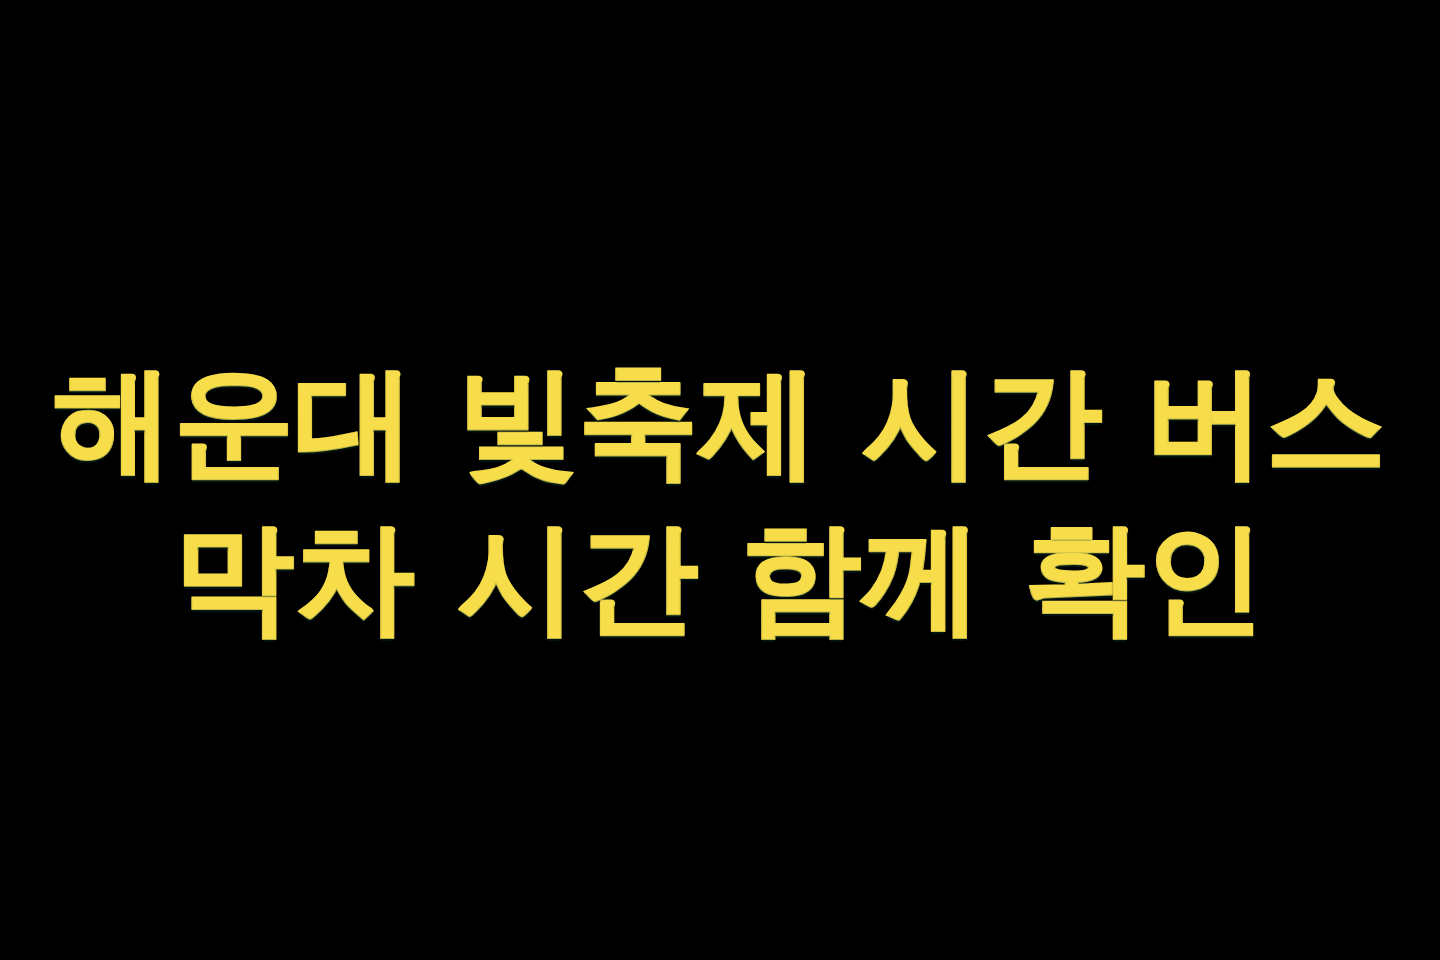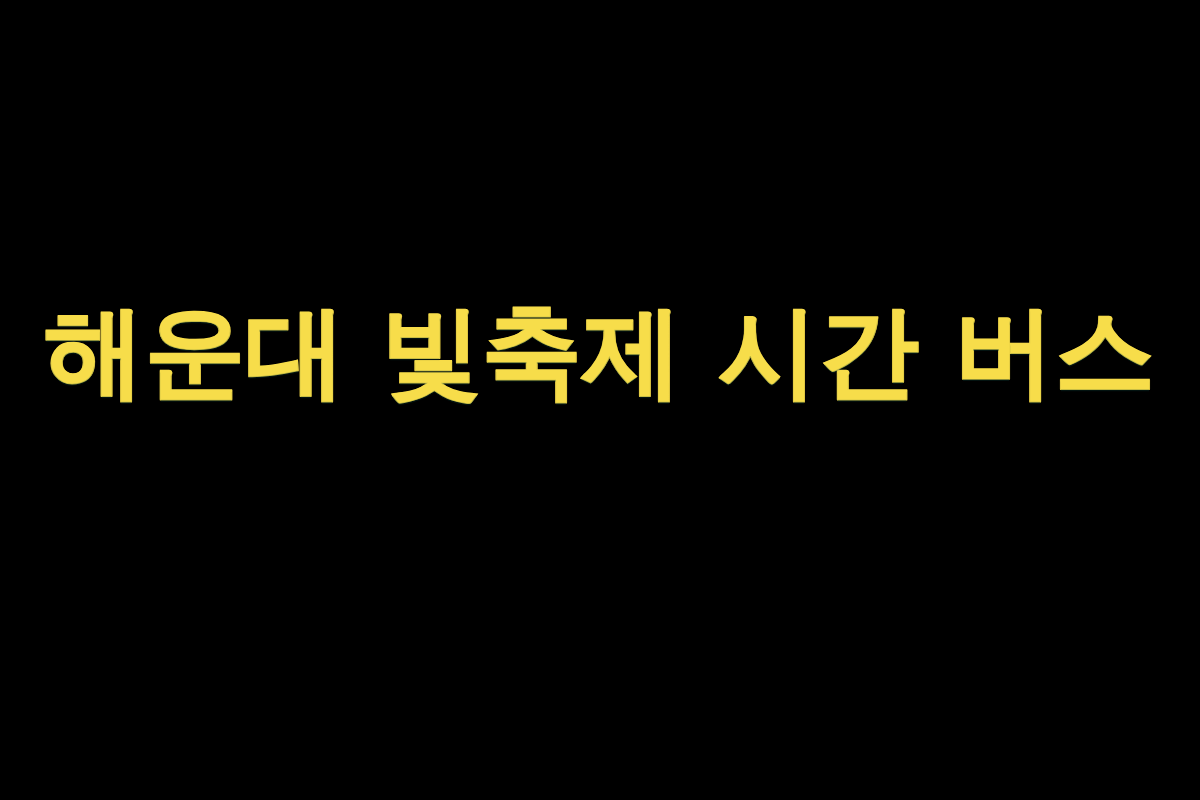--- a/index.html
+++ b/index.html
@@ -68,16 +68,17 @@
 </style>
 </head>
 <body>
 
 <div class="thumbnail-card" style="background: #000000;">
 
   <div class="title-block">
 
     <span class="title-line title-line--first" style="color: rgb(247, 221, 74); -webkit-text-stroke: 1.5px rgb(247, 221, 74);">해운대 빛축제 시간 버스</span>
 
+    <span class="title-line title-line--second" style="color: rgb(247, 221, 74); -webkit-text-stroke: 1.5px rgb(247, 221, 74);">막차 시간 함께 확인</span>
 
   </div>
 
 </div>
 
 </body></html>

